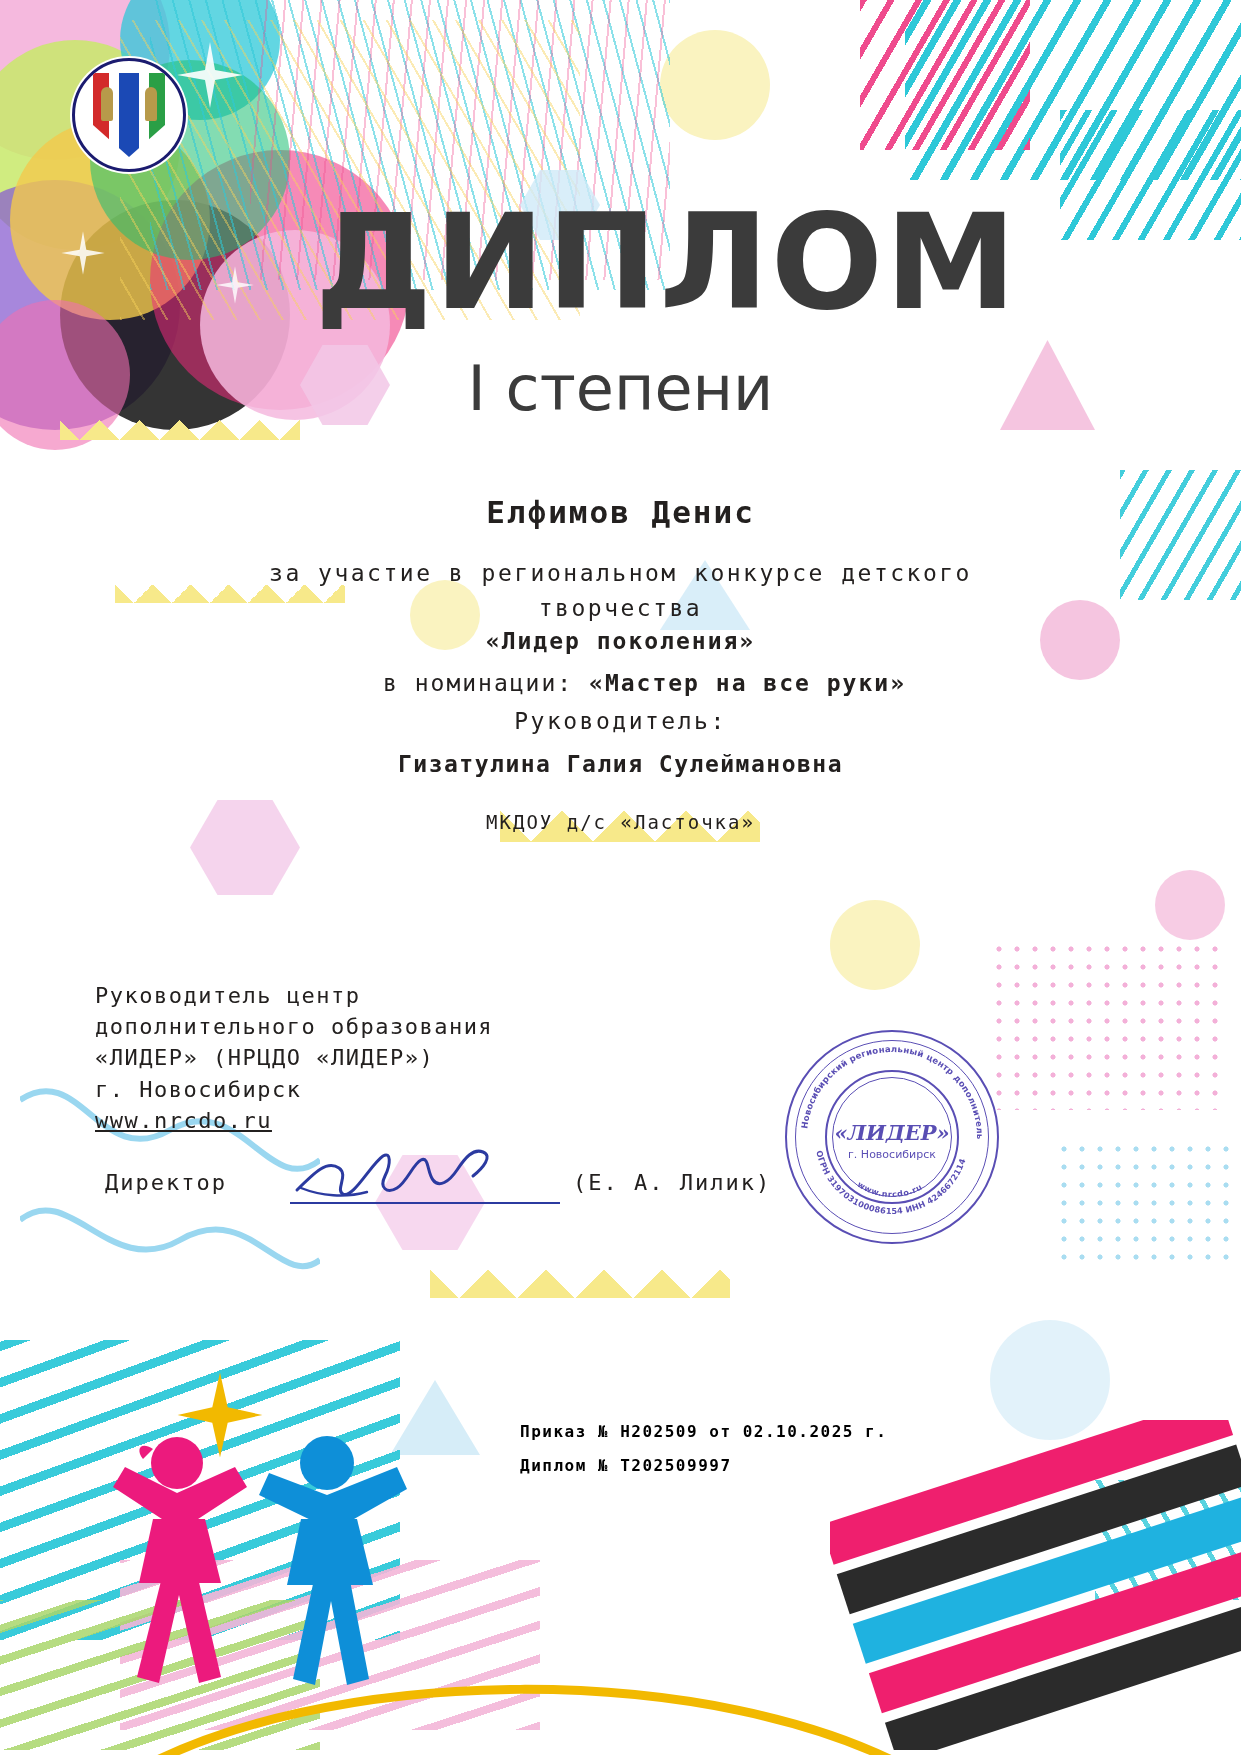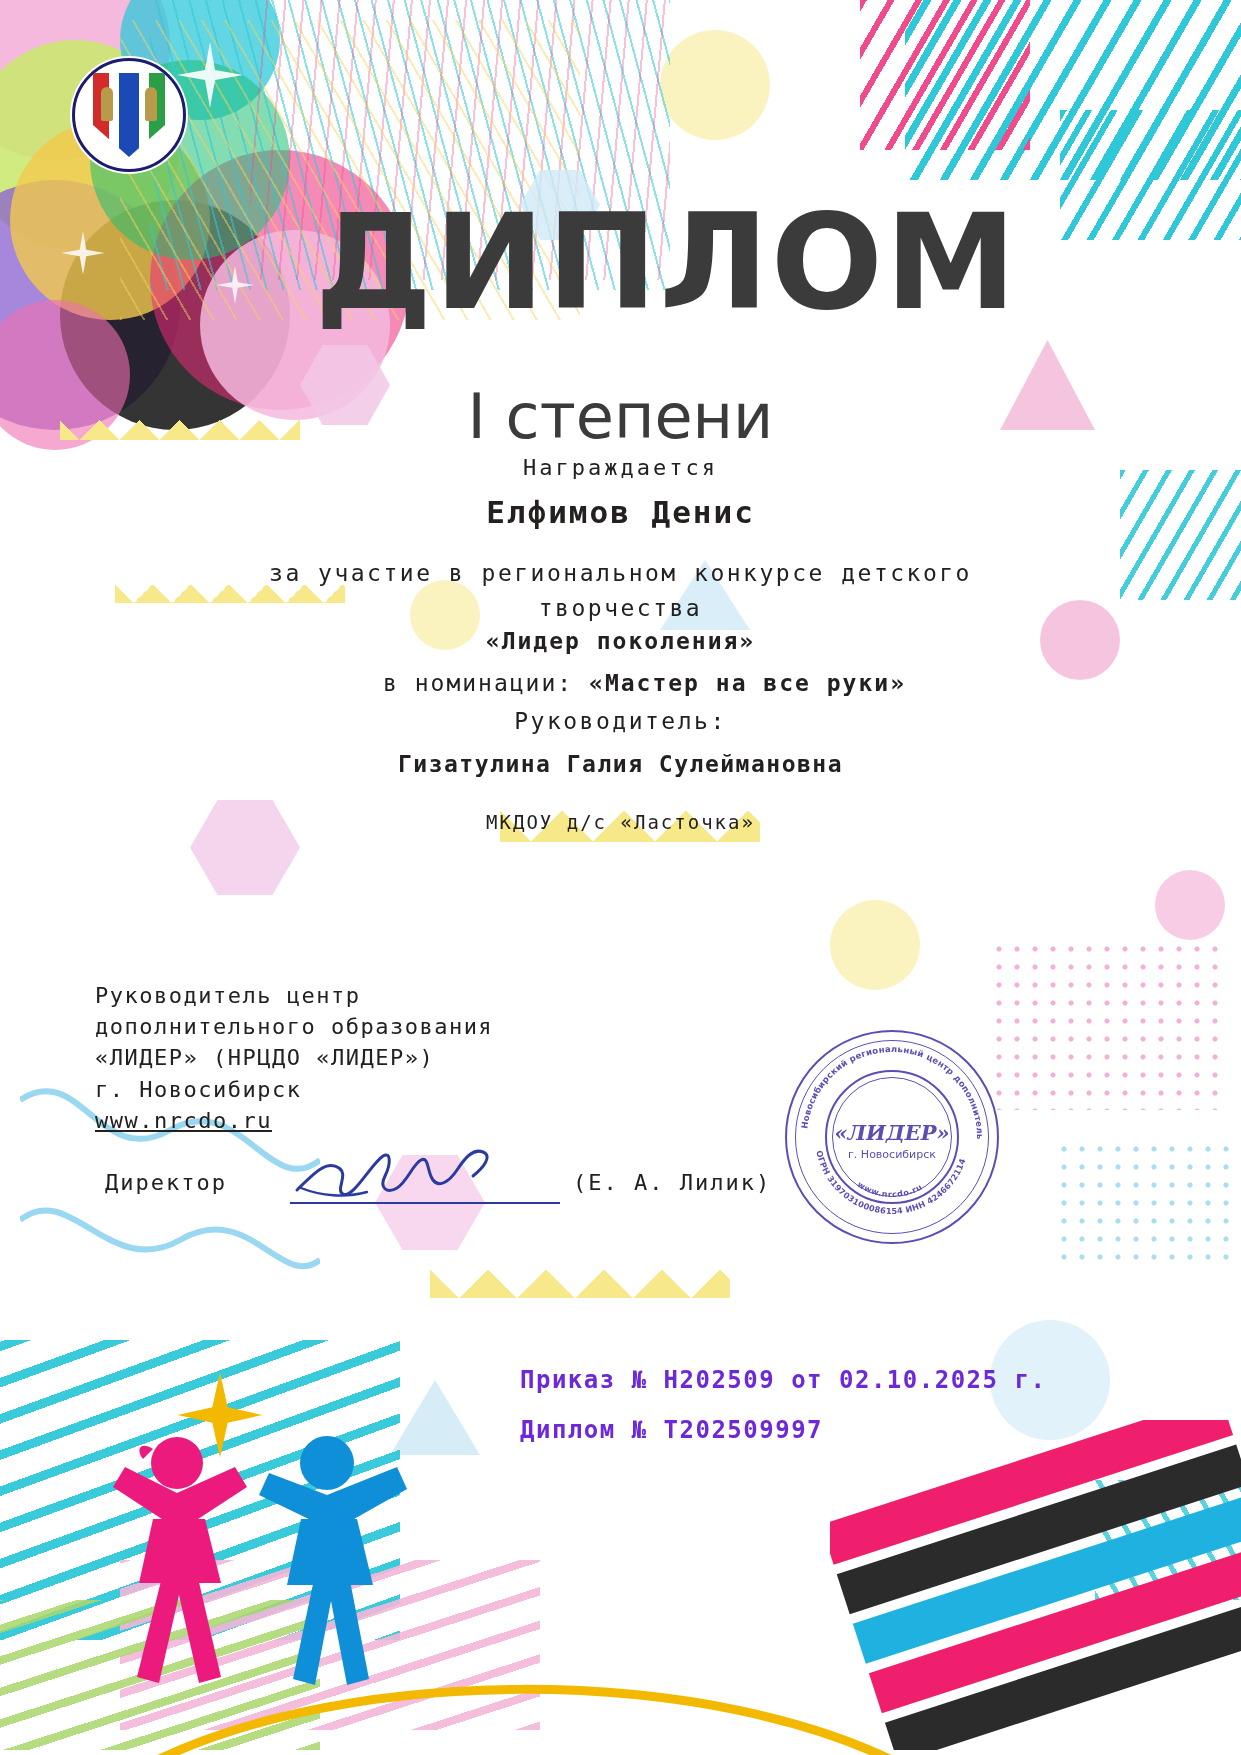--- a/index.html
+++ b/index.html
@@ -92,21 +92,20 @@
   }
   #degree {
     width: 100%;
     text-align: center;
     top: 358px;
     font-family: "DejaVu Sans", sans-serif;
     font-weight: 400;
     font-size: 62px;
     color: #3b3b3b;
     line-height: 1;
-    margin-top: 28px;
   }
 
   .center-line {
     width: 100%;
     text-align: center;
     color: #23201f;
   }
   #awarded-label { top: 455px; font-size: 22px; letter-spacing: 3px; }
   #recipient {
     top: 494px;
@@ -239,25 +238,25 @@
   }
   #stamp svg text {
     fill: #4c3fae;
     font-family: "DejaVu Sans", sans-serif;
     font-weight: 700;
   }
 
   
   #order-block {
     left: 520px;
-    top: 1355px;
-    font-size: 24px;
+    top: 1415px;
+    font-size: 16px;
     font-weight: 700;
     letter-spacing: 1.5px;
-    color: #6d28d9;
+    color: #000000;
     line-height: 2.1;
   }
 
   
   #people { position: absolute; left: 55px; bottom: 60px; width: 400px; height: 280px; z-index: 26; }
 </style>
 </head>
 <body>
 
 <div id="page">
@@ -398,21 +397,20 @@
 
   <div id="emblem">
     <div class="shield"></div>
     <div class="fig l"></div>
     <div class="fig r"></div>
   </div>
 
   <div class="txt" id="title">ДИПЛОМ</div>
   <div class="txt" id="degree">I степени</div>
 
-  <div class="txt center-line" id="awarded-label">Награждается</div>
   <div class="txt center-line" id="recipient">Елфимов Денис</div>
   <div class="txt center-line" id="reason">за участие в региональном конкурсе детского творчества</div>
   <div class="txt center-line" id="contest">«Лидер поколения»</div>
 
   <div class="txt center-line" id="nomination">
     <span>в номинации:</span>
     <b>«Мастер на все руки»</b>
   </div>
 
   <div class="txt center-line" id="supervisor-label">Руководитель:</div>

